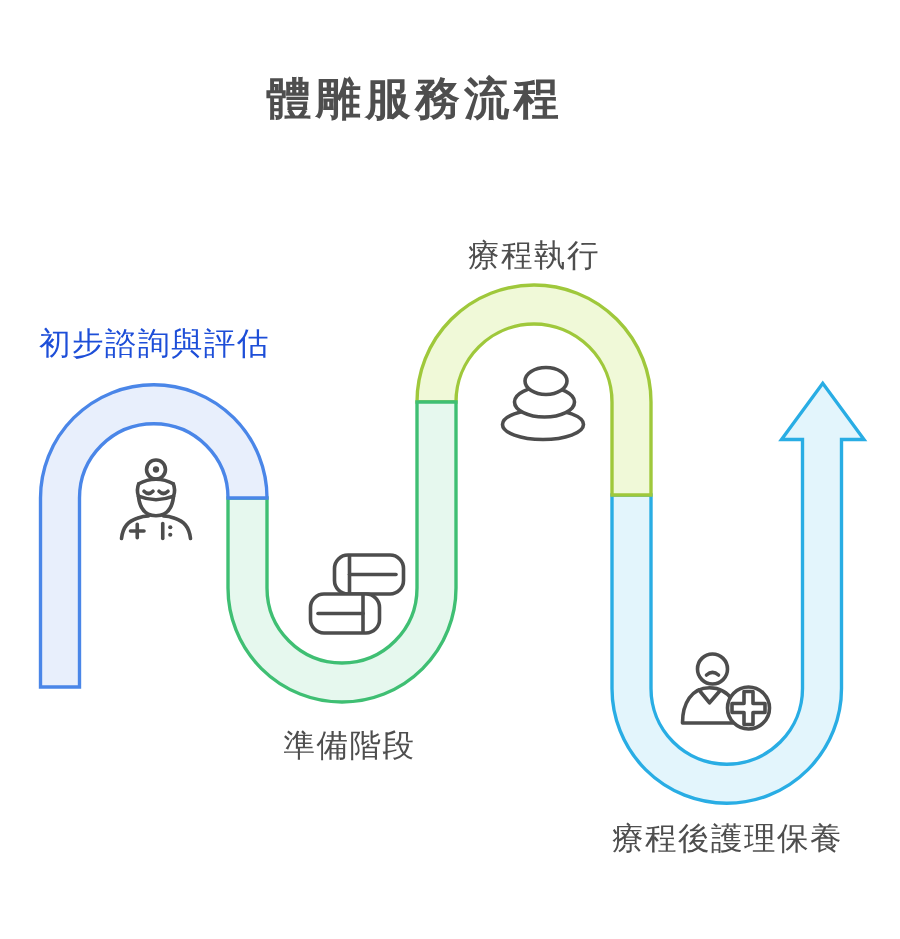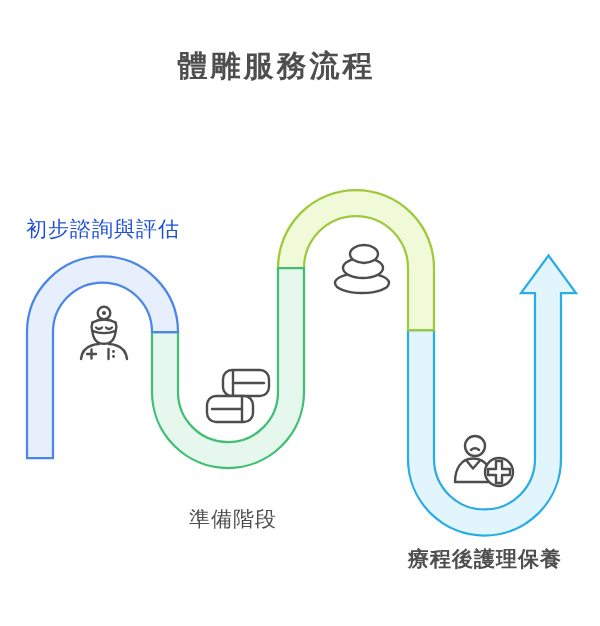--- a/index.html
+++ b/index.html
@@ -13,23 +13,23 @@
     position:absolute;top:46px;left:0;width:553px;
     text-align:center;font-size:30px;font-weight:700;
     letter-spacing:3px;margin:0;
   }
   .stage-label{
     position:absolute;transform:translateX(-50%);
     font-size:21px;font-weight:500;letter-spacing:1px;
     white-space:nowrap;
   }
   .lbl-1{left:103px;top:215px;}
-  .lbl-2{left:233px;top:483px;margin-top:22px;}
+  .lbl-2{left:233px;top:483px;}
   .lbl-3{left:356px;top:156px;}
-  .lbl-4{left:485px;top:545px;font-weight:bold;}
+  .lbl-4{left:485px;top:545px;}
   svg{position:absolute;top:0;left:0;}
   .band{stroke-width:2.25;}
   .icon{stroke-width:2.4;fill:none;stroke-linecap:round;stroke-linejoin:round;}
 </style>
 </head>
 <body>
 
 <div class="canvas">
 
   <h1 class="page-title" style="color: rgb(78, 78, 78);">體雕服務流程</h1>
@@ -81,15 +81,16 @@
       <path d="M19,21 Q23,17.5 27,21"></path>
       <path d="M3,53 C3,40 9,29.5 21,29.5 C28,29.5 33,32.5 36.5,38 L36.5,53 Z" fill="#fff"></path>
       <path d="M14,31 L21,39.5 L28,31.5"></path>
       <circle cx="47" cy="43" r="14" fill="#fff"></circle>
       <path d="M44,32 L50,32 L50,40 L58,40 L58,46 L50,46 L50,54 L44,54 L44,46 L36,46 L36,40 L44,40 Z" fill="#fff"></path>
     </g>
   </svg>
 
   <div class="stage-label lbl-1" style="color: #1d4ed8;">初步諮詢與評估</div>
   <div class="stage-label lbl-2" style="color: rgb(78, 78, 78);">準備階段</div>
+  <div class="stage-label lbl-3" style="color: rgb(78, 78, 78);">療程執行</div>
   <div class="stage-label lbl-4" style="color: rgb(78, 78, 78);">療程後護理保養</div>
 
 </div>
 
 </body></html>

